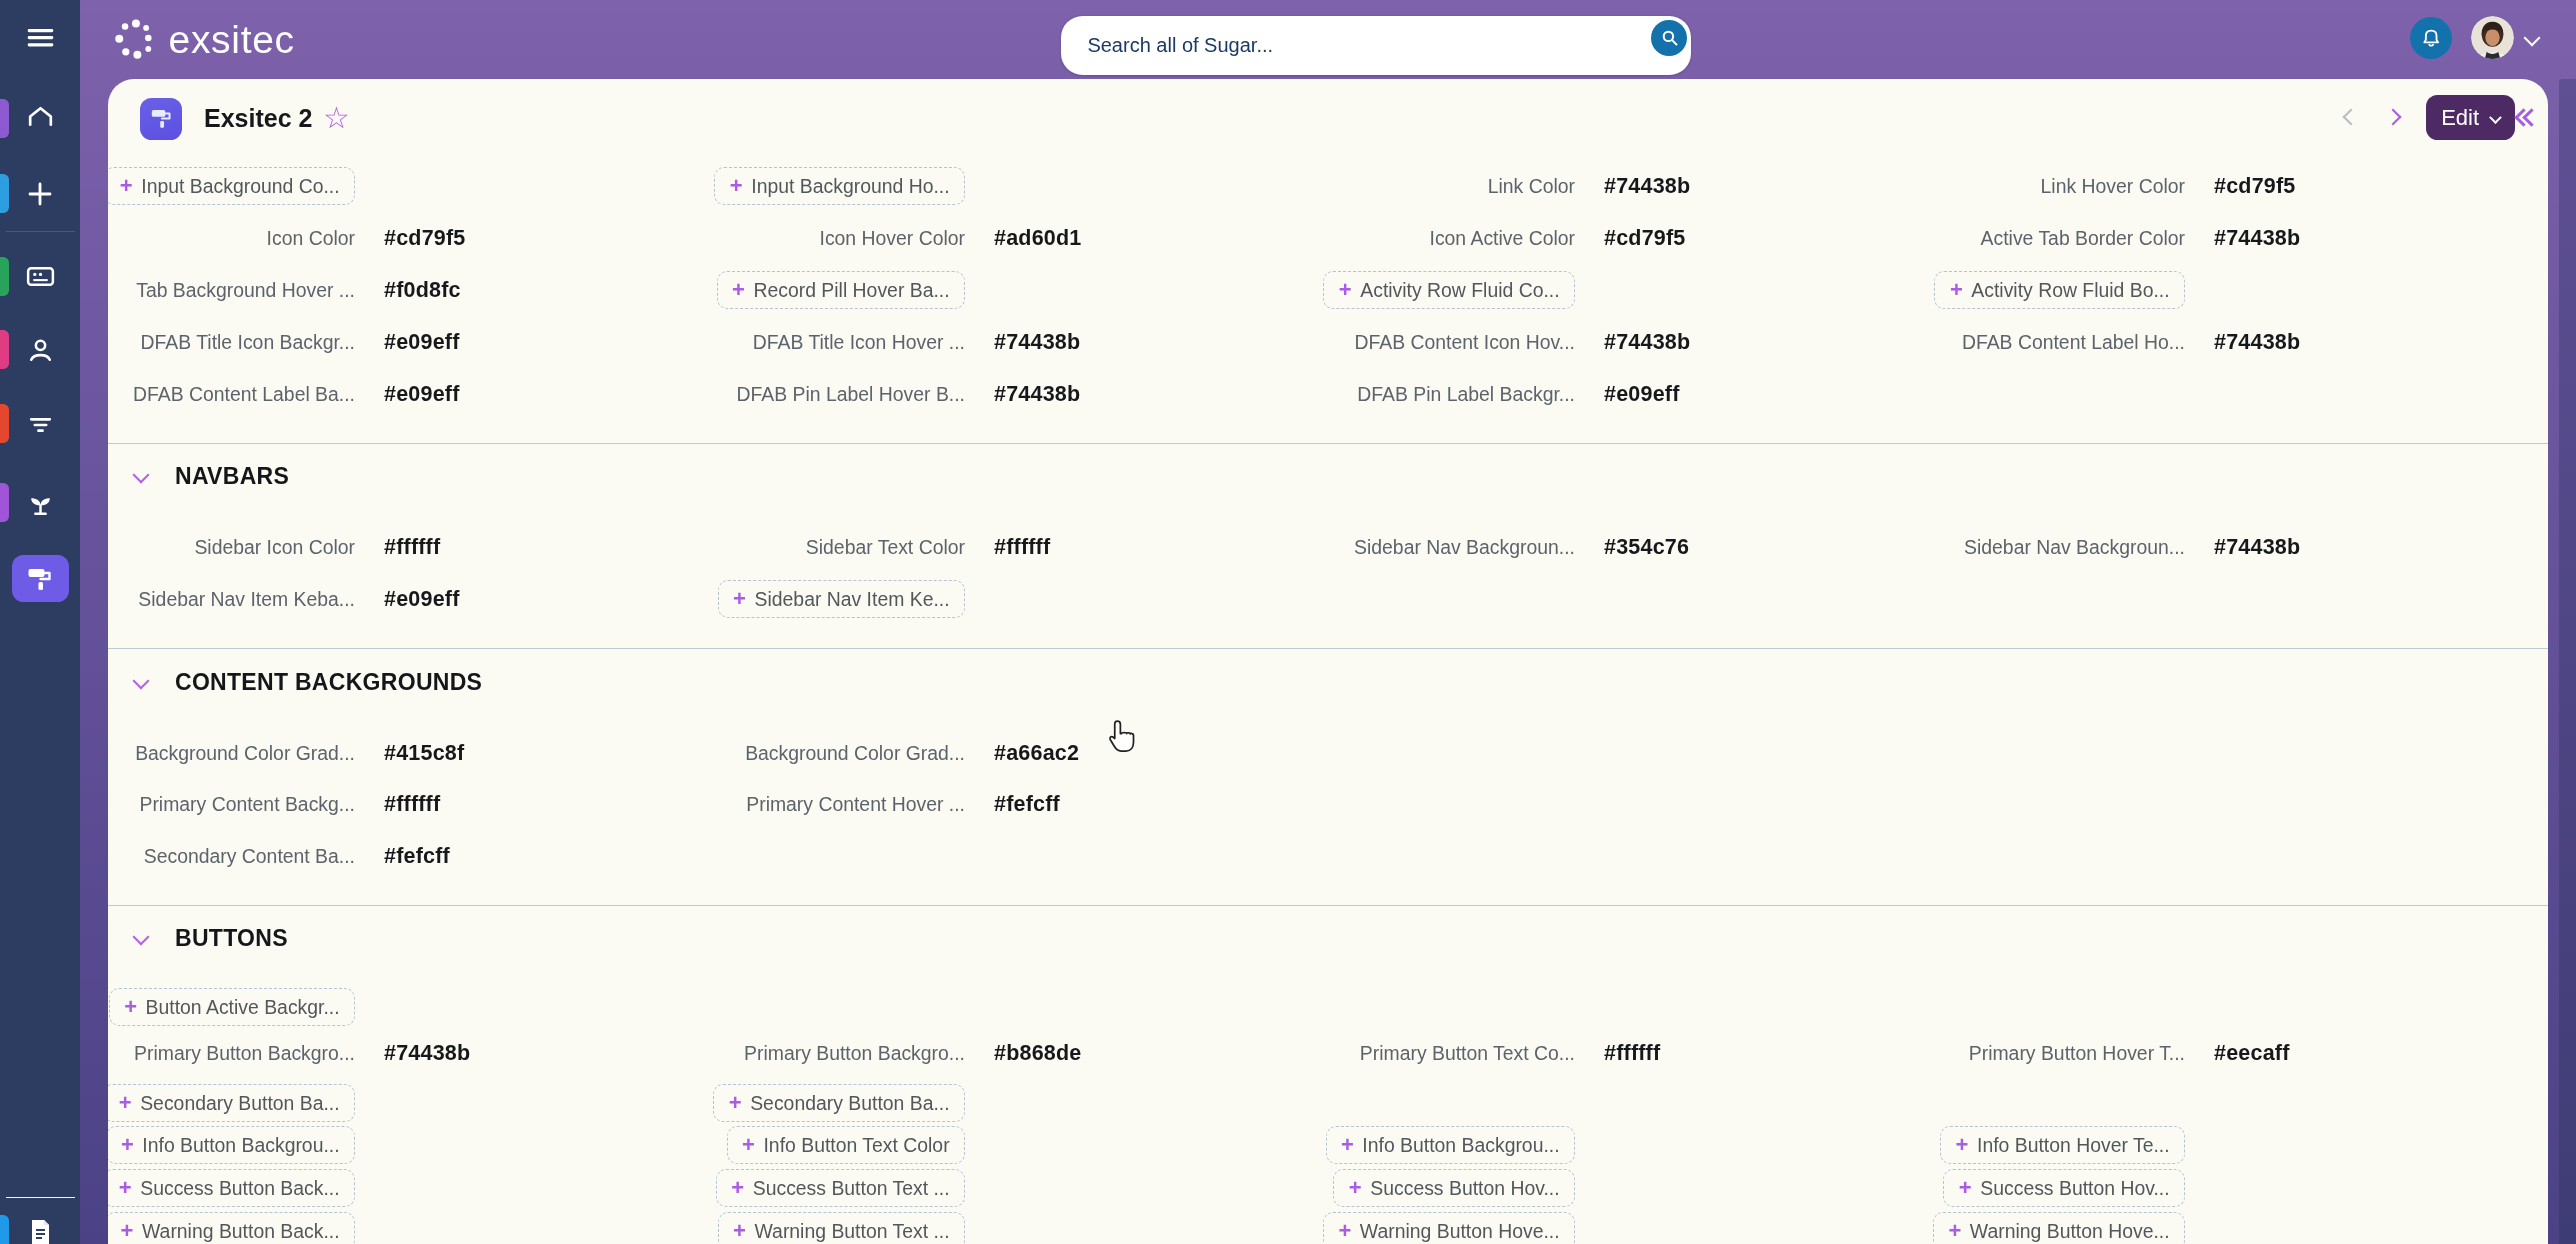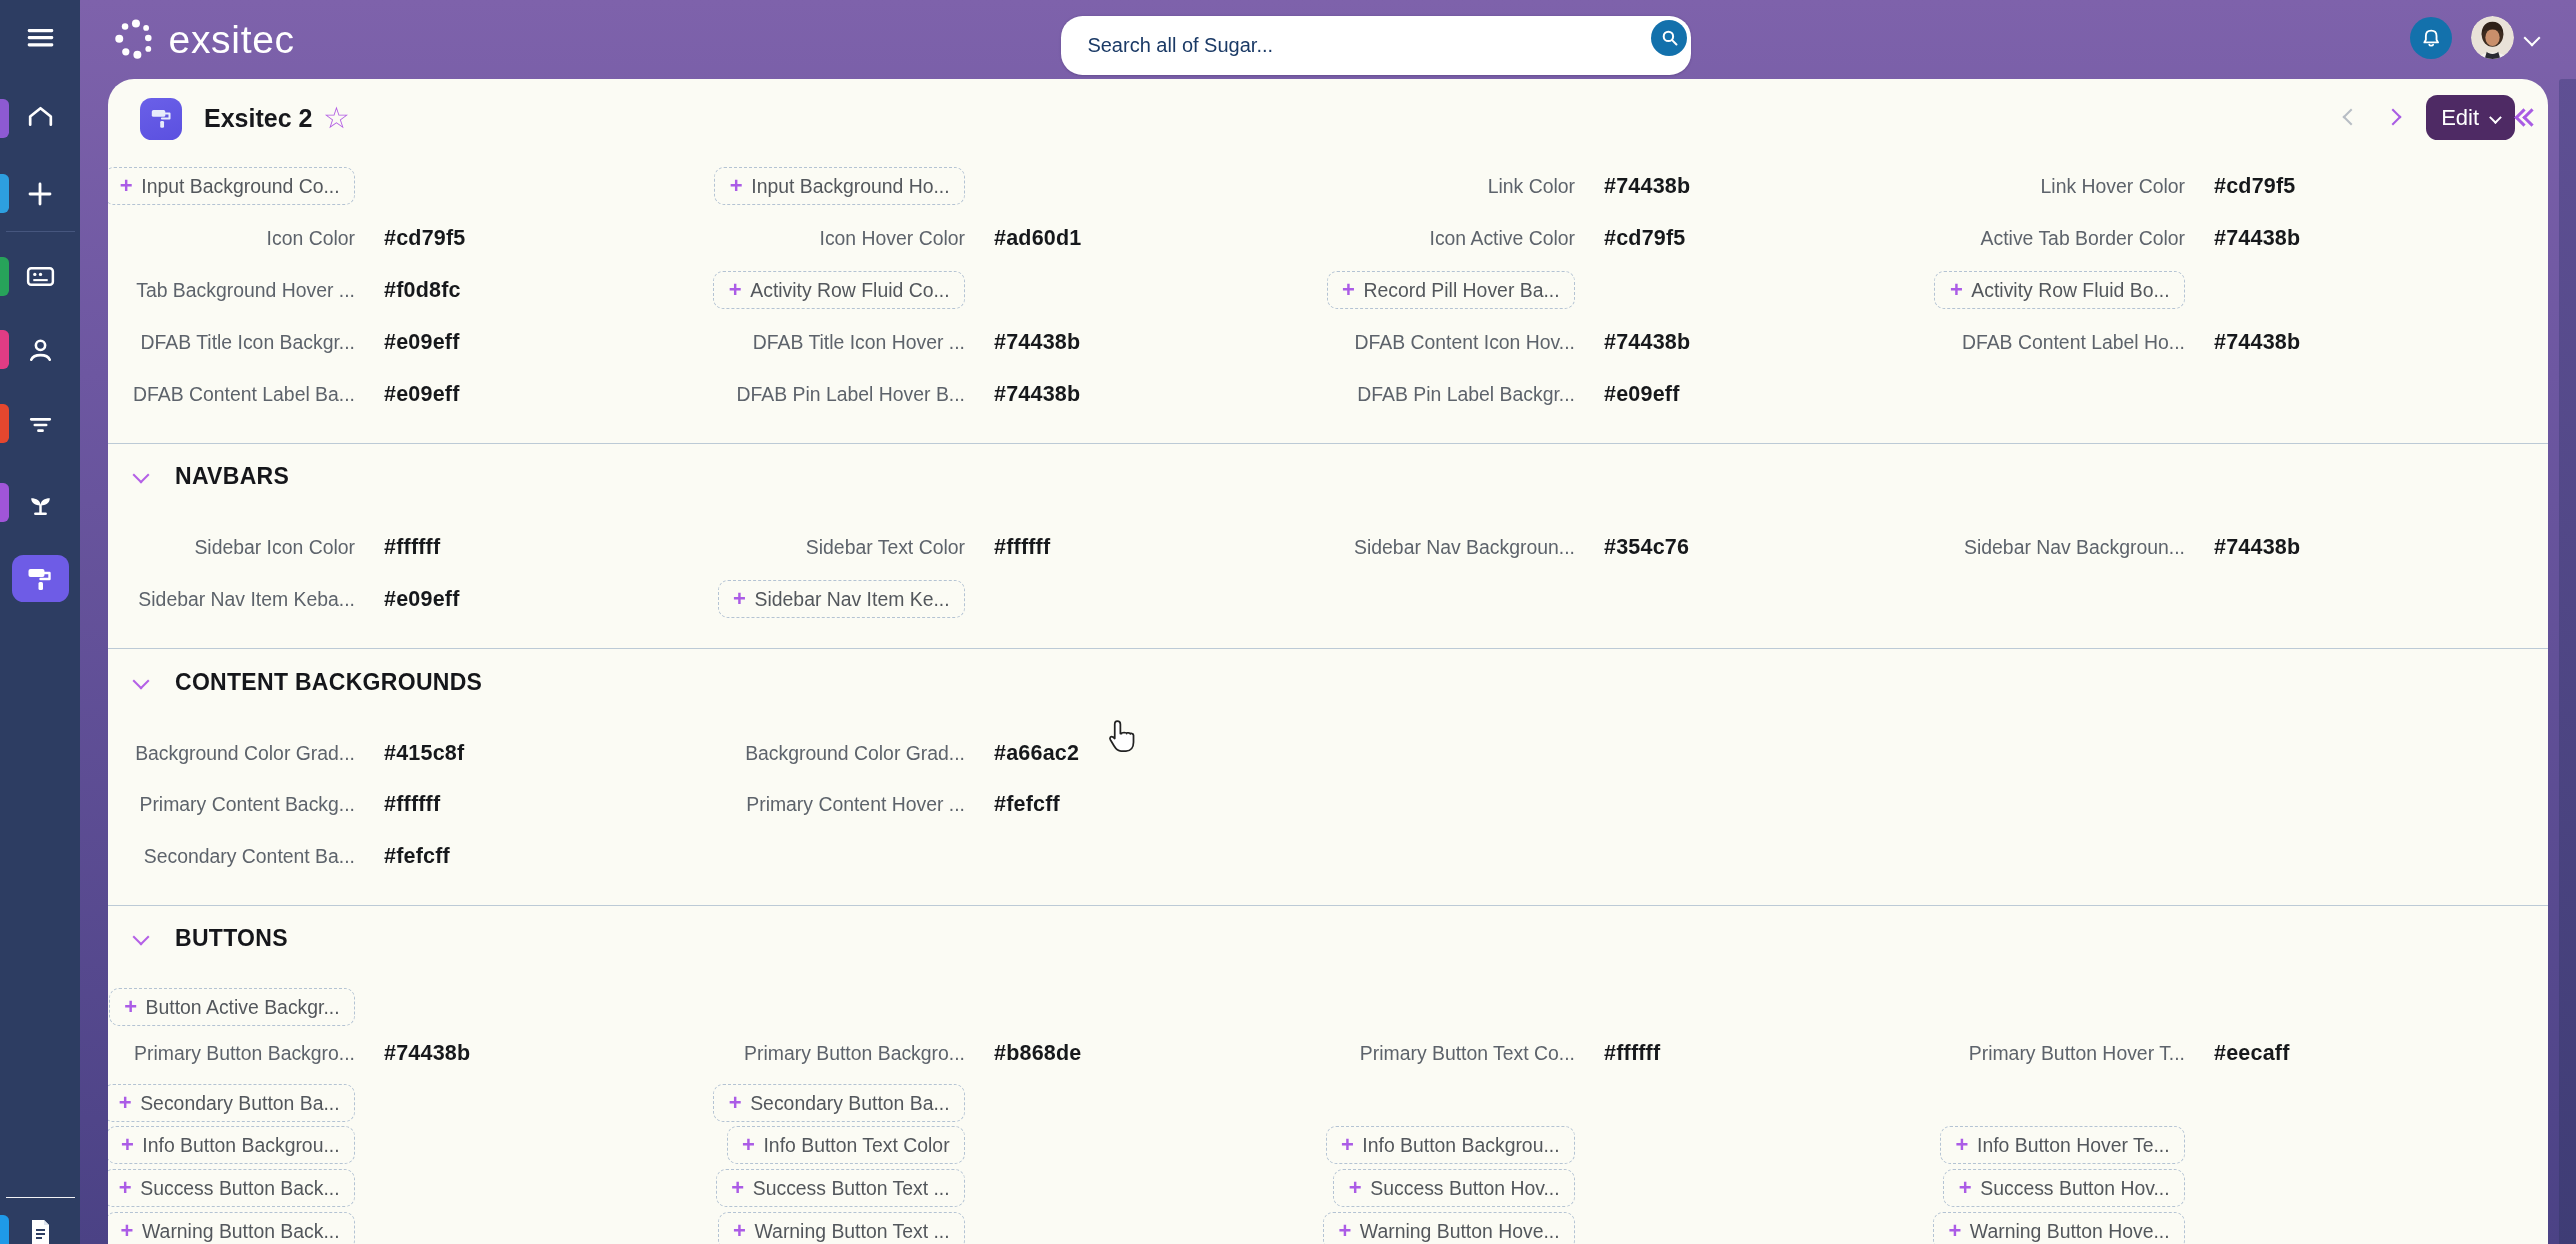--- a/index.html
+++ b/index.html
@@ -278,29 +278,29 @@
     <div class="cell">
         <span class="lz">
           <span class="lbl">Tab Background Hover ...</span>
         </span>
         <span class="val">#f0d8fc</span>
       </div>
     <div class="cell">
         <span class="lz">
           <span class="pill">
             <i class="plus"></i>
+            <span class="ptxt">Record Pill Hover Ba...</span>
+          </span>
+        </span>
+      </div>
+    <div class="cell">
+        <span class="lz">
+          <span class="pill">
+            <i class="plus"></i>
             <span class="ptxt">Activity Row Fluid Co...</span>
-          </span>
-        </span>
-      </div>
-    <div class="cell">
-        <span class="lz">
-          <span class="pill">
-            <i class="plus"></i>
-            <span class="ptxt">Record Pill Hover Ba...</span>
           </span>
         </span>
       </div>
     <div class="cell">
         <span class="lz">
           <span class="pill">
             <i class="plus"></i>
             <span class="ptxt">Activity Row Fluid Bo...</span>
           </span>
         </span>

